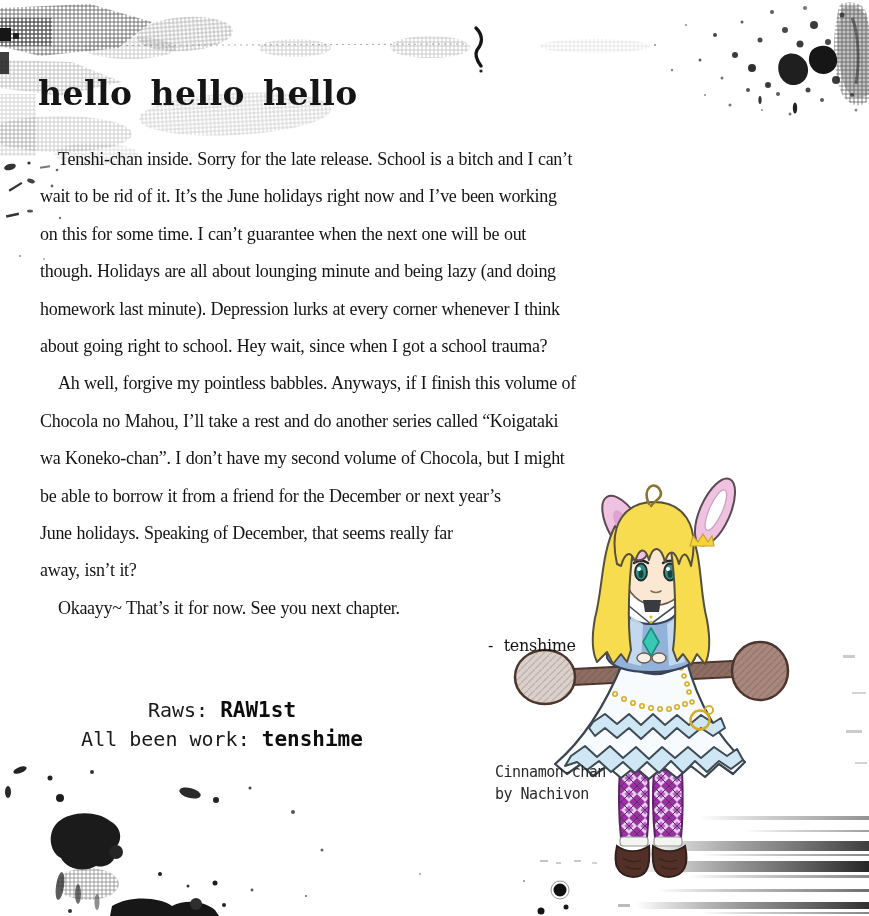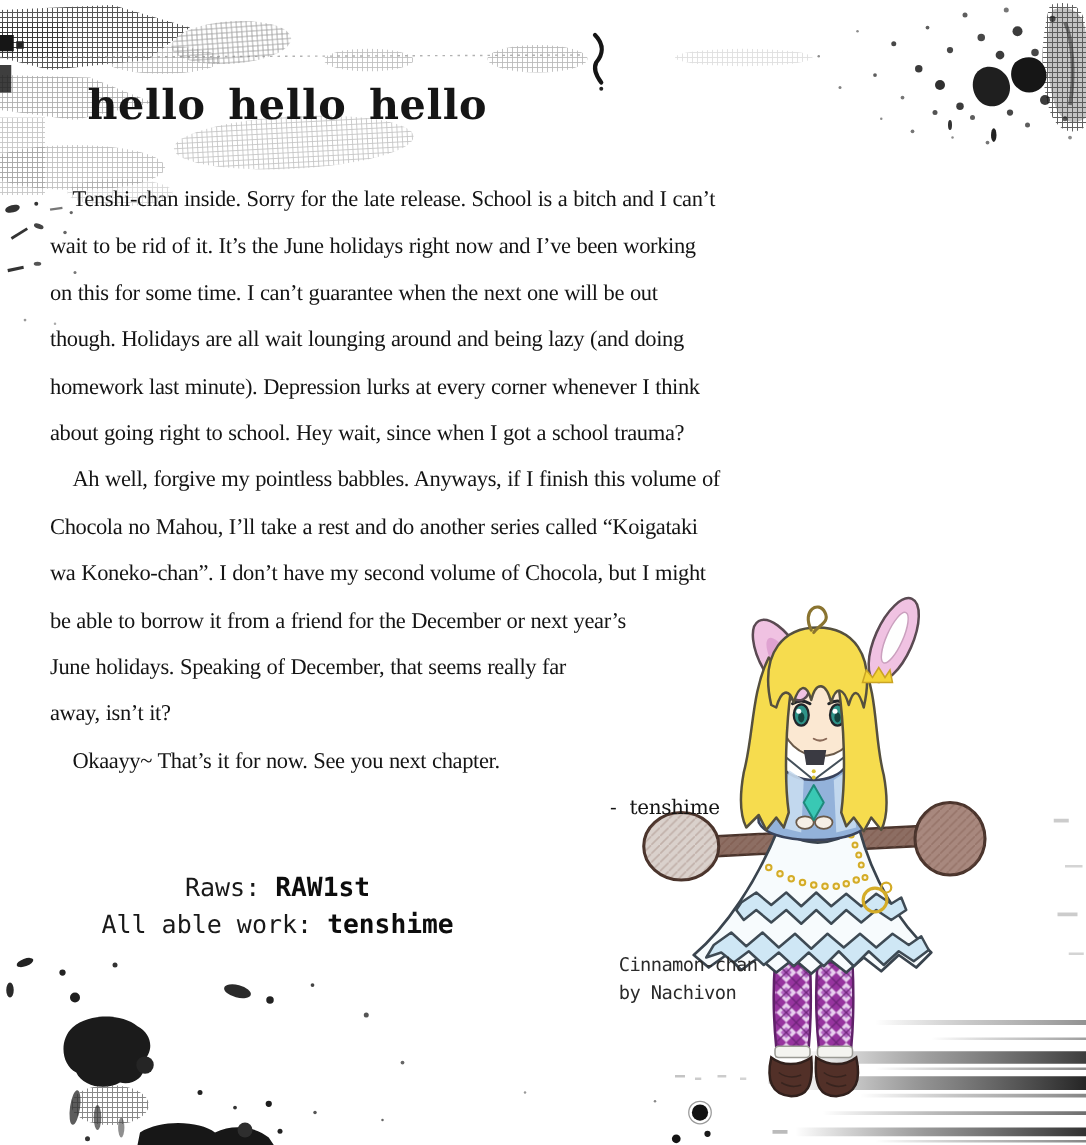--- a/index.html
+++ b/index.html
@@ -2,22 +2,22 @@
 <html><head>
 <meta charset="utf-8">
 <style>
   html,body{margin:0;padding:0;background:#ffffff;}
   #page{position:relative;width:869px;height:916px;background:#fff;overflow:hidden;
         font-family:"DejaVu Serif",serif;color:#1c1c1c;}
   #decor,#charart{position:absolute;top:0;left:0;}
   #decor{z-index:1;width:869px;height:916px;}
   #charart{z-index:2;left:493px;top:466px;}
   .txt{position:relative;z-index:3;}
-  #title{position:absolute;left:38px;top:64px;font-size:33px;font-weight:bold;
-         letter-spacing:.5px;word-spacing:6px;color:#151515;margin-left:32px;}
+  #title{position:absolute;left:38px;top:74px;font-size:33px;font-weight:bold;
+         letter-spacing:.5px;word-spacing:6px;color:#151515;}
   #note{position:absolute;left:40px;top:141px;width:780px;font-size:18px;
         line-height:37.4px;letter-spacing:-0.3px;word-spacing:.5px;color:#141414;}
   #note .ln{white-space:nowrap;height:37.4px;font-family:Liberation Serif, serif;}
   #note .indent{padding-left:18px;}
   #note .sig{white-space:pre;padding-left:448px;height:37.4px;font-size:16px;}
   #credits{position:absolute;left:76px;top:696px;width:292px;text-align:center;
            font-family:"DejaVu Sans Mono",monospace;font-size:20px;line-height:29px;color:#191919;}
   #credits .val{font-weight:bold;font-size:21px;color:#0d0d0d;}
   #caption{position:absolute;left:495px;top:762px;width:145px;text-align:left;
            font-family:"DejaVu Sans Mono",monospace;font-size:15px;line-height:21.5px;
@@ -298,36 +298,36 @@
     <path d="M156,38 C148,22 162,14 167,24 C171,32 162,34 158,40" fill="none" stroke="#8a7430" stroke-width="2.5" stroke-linecap="round"></path>
     <path d="M197,80 L200,70 L205,76 L210,68 L215,76 L219,70 L221,80 Z" fill="#f4d438" stroke="#caa424" stroke-width="1.2"></path>
   </svg>
 
   <div id="title" class="txt">hello hello hello</div>
 
   <div id="note" class="txt">
     <div class="ln indent">Tenshi-chan inside. Sorry for the late release. School is a bitch and I can’t</div>
     <div class="ln">wait to be rid of it. It’s the June holidays right now and I’ve been working</div>
     <div class="ln">on this for some time. I can’t guarantee when the next one will be out</div>
-    <div class="ln">though. Holidays are all wait lounging around and being lazy (and doing</div>
+    <div class="ln">though. Holidays are all about lounging minute and being lazy (and doing</div>
     <div class="ln">homework last minute). Depression lurks at every corner whenever I think</div>
     <div class="ln">about going right to school. Hey wait, since when I got a school trauma?</div>
     <div class="ln indent">Ah well, forgive my pointless babbles. Anyways, if I finish this volume of</div>
     <div class="ln">Chocola no Mahou, I’ll take a rest and do another series called “Koigataki</div>
     <div class="ln">wa Koneko-chan”. I don’t have my second volume of Chocola, but I might</div>
     <div class="ln">be able to borrow it from a friend for the December or next year’s</div>
     <div class="ln">June holidays. Speaking of December, that seems really far</div>
     <div class="ln">away, isn’t it?</div>
     <div class="ln indent">Okaayy~ That’s it for now. See you next chapter.</div>
     <div class="sig">-  tenshime</div>
   </div>
 
   <div id="credits" class="txt">
     <div><span>Raws: </span><span class="val">RAW1st</span></div>
-    <div><span>All able work: </span><span class="val">tenshime</span></div>
+    <div><span>All been work: </span><span class="val">tenshime</span></div>
   </div>
 
   <div id="caption" class="txt">
     <div>Cinnamon-chan</div>
     <div>by Nachivon</div>
   </div>
 
 </div>
 
 </body></html>

